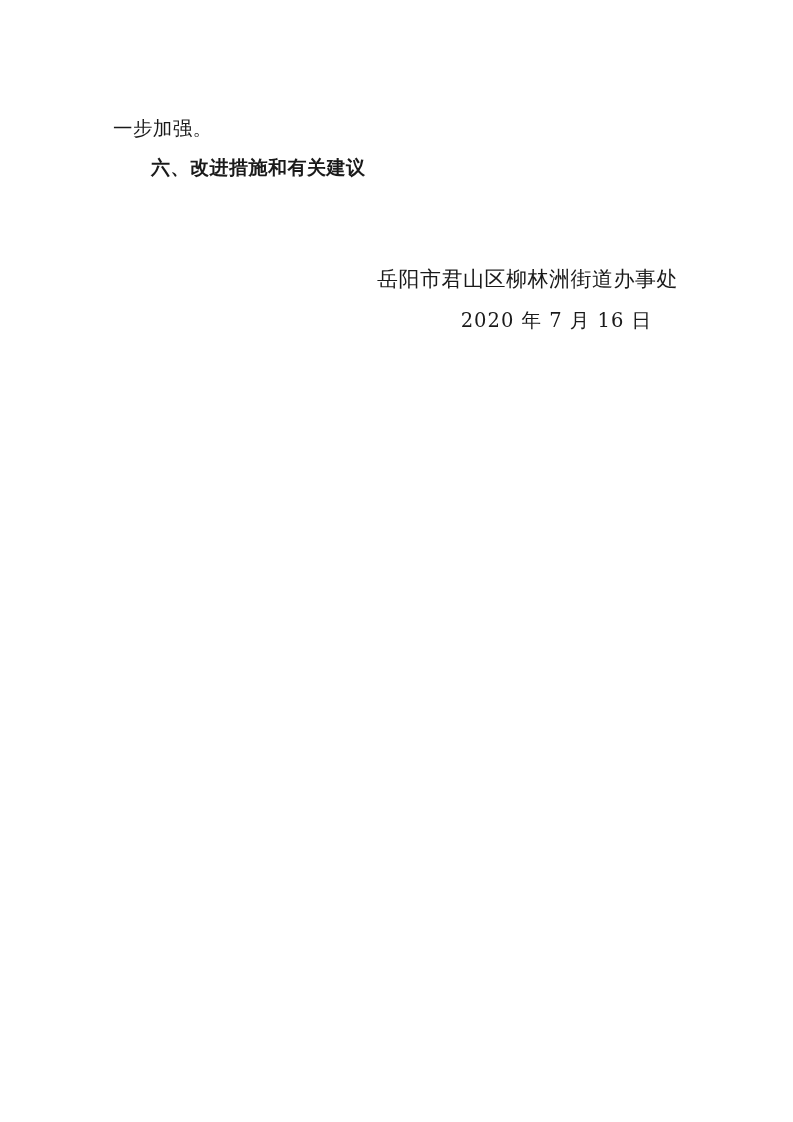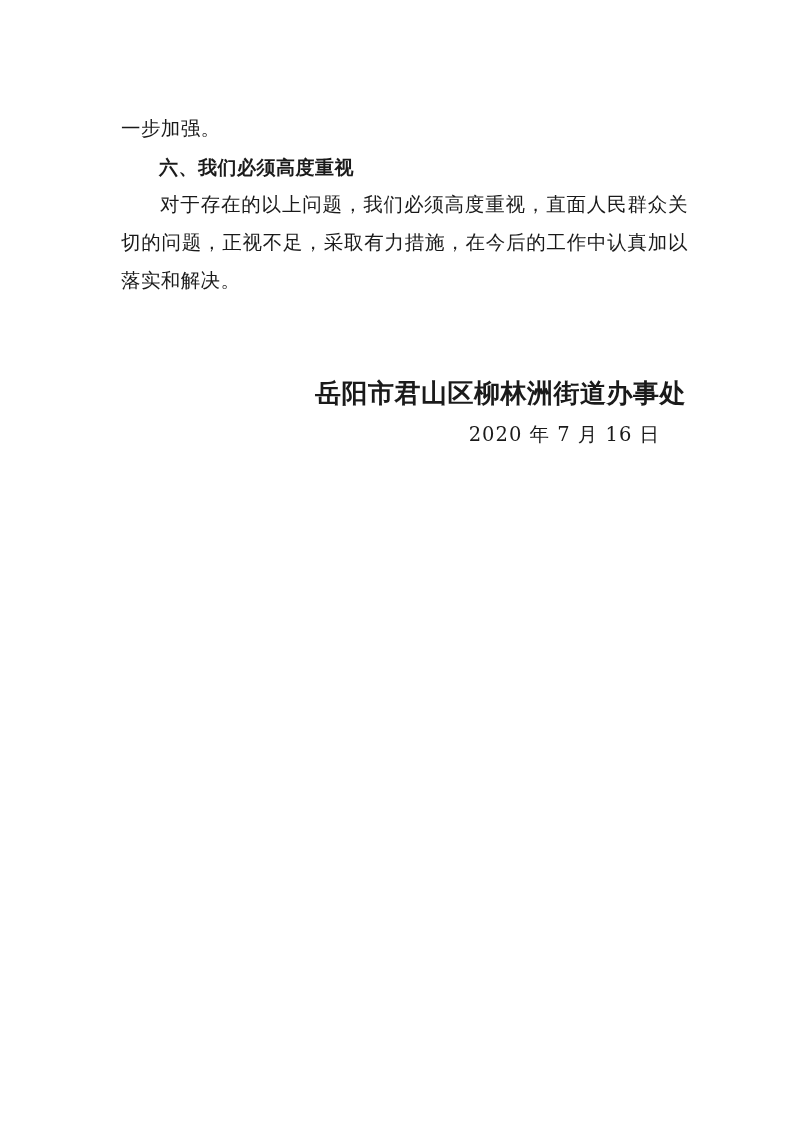--- a/index.html
+++ b/index.html
@@ -18,21 +18,21 @@
   .page {
     position: absolute;
     top: 0;
     left: 0;
     width: 793px;
     height: 1122px;
     background: #ffffff;
   }
   .content {
     position: absolute;
-    left: 121px;
+    left: 113px;
     top: 110px;
     width: 567px;
   }
   .para {
     font-size: 19.5px;
     line-height: 38px;
     text-align: justify;
     text-justify: inter-ideograph;
     margin: 0;
     letter-spacing: 0.4px;
@@ -50,45 +50,43 @@
     letter-spacing: 0.5px;
   }
   .spacer-lg {
     height: 72px;
   }
   .signature-block {
     margin-top: 0;
     text-align: right;
   }
   .sign-line {
-    font-size: 26px;
+    font-size: 21px;
     line-height: 42px;
     letter-spacing: 0.5px;
     padding-right: 2px;
-    font-weight: bold;
   }
   .sign-date {
     font-size: 19.5px;
     line-height: 42px;
     letter-spacing: 1px;
     padding-right: 28px;
     text-align: right;
   }
 </style>
 </head>
 <body>
 
 <div class="page">
   <div class="content">
 
     <p class="para">一步加强。</p>
 
-    <h2 class="heading">六、我们必须高度重视</h2>
+    <h2 class="heading">六、改进措施和有关建议</h2>
 
-    <p class="para para-indent">对于存在的以上问题，我们必须高度重视，直面人民群众关切的问题，正视不足，采取有力措施，在今后的工作中认真加以落实和解决。</p>
 
     <div class="spacer-lg"></div>
 
     <div class="signature-block">
       <div class="sign-line">岳阳市君山区柳林洲街道办事处</div>
       <div class="sign-date">2020 年 7 月 16 日</div>
     </div>
 
   </div>
 </div>

